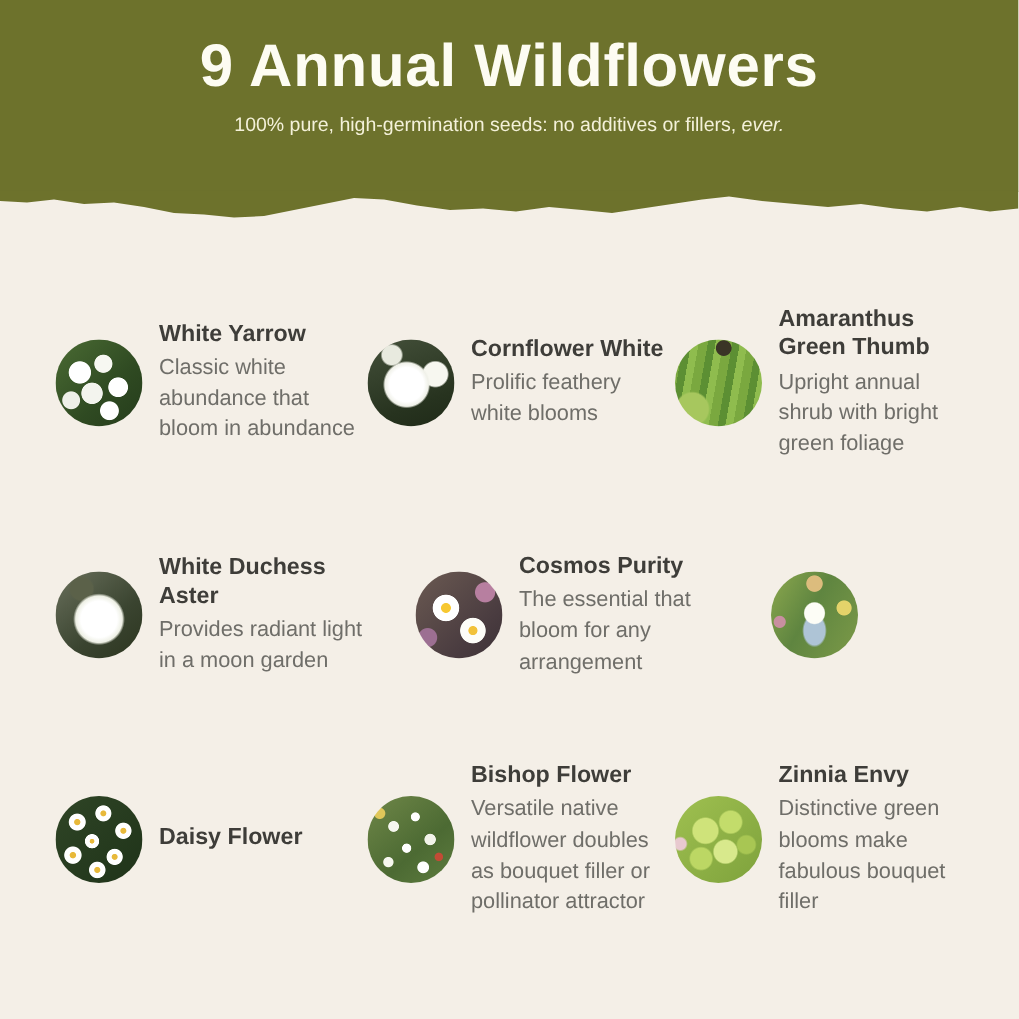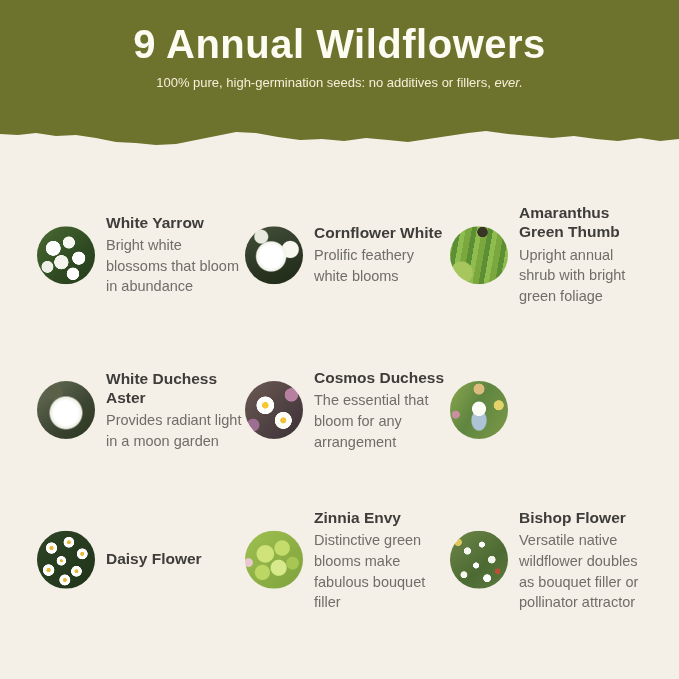--- a/index.html
+++ b/index.html
@@ -43,21 +43,21 @@
 
   
   .row {
     position: absolute;
     left: 37px; width: 612px;
     display: grid;
     grid-template-columns: 208px 205px 199px;
     transform: translateY(-50%);
   }
   .row1 { top: 255px; }
-  .row2 { top: 410px; }
+  .row2 { top: 410px; gap: 32px; }
   .row3 { top: 560px; }
 
   .cell {
     display: flex;
     align-items: center;
     gap: 11px;
   }
   .photo {
     width: 58px; height: 58px;
     border-radius: 50%;
@@ -174,21 +174,21 @@
 
   <svg class="torn-edge" viewBox="0 0 679 24" preserveAspectRatio="none" aria-hidden="true">
     <path fill="#6d722c" d="M0,0 H679 V12 L660,14 L640,11 L618,14 L596,12 L574,9 L552,11 L530,9 L508,7 L486,4 L468,6 L448,9 L428,12 L408,15 L388,13 L366,11 L344,14 L322,12 L300,13 L278,10 L256,6 L236,5 L216,9 L196,13 L176,17 L156,18 L136,16 L116,15 L96,11 L76,8 L56,9 L36,6 L18,8 L0,7 Z"></path>
   </svg>
 
   <div class="row row1">
     <div class="cell">
       <div class="photo p-yarrow"></div>
       <div class="txt">
         <div class="name">White Yarrow</div>
-        <div class="desc">Bright white blossoms that bloom in abundance</div>
+        <div class="desc">Classic white abundance that bloom in abundance</div>
       </div>
     </div>
     <div class="cell">
       <div class="photo p-cornflower"></div>
       <div class="txt">
         <div class="name">Cornflower White</div>
         <div class="desc">Prolific feathery white blooms</div>
       </div>
     </div>
     <div class="cell">
@@ -204,47 +204,47 @@
     <div class="cell">
       <div class="photo p-aster"></div>
       <div class="txt">
         <div class="name">White Duchess Aster</div>
         <div class="desc">Provides radiant light in a moon garden</div>
       </div>
     </div>
     <div class="cell">
       <div class="photo p-cosmos"></div>
       <div class="txt">
-        <div class="name">Cosmos Duchess</div>
+        <div class="name">Cosmos Purity</div>
         <div class="desc">The essential that bloom for any arrangement</div>
       </div>
     </div>
     <div class="cell">
       <div class="photo p-polarbear"></div>
       <div class="txt">
       </div>
     </div>
   </div>
 
   <div class="row row3">
     <div class="cell">
       <div class="photo p-daisy"></div>
       <div class="txt">
         <div class="name">Daisy Flower</div>
+      </div>
+    </div>
+    <div class="cell">
+      <div class="photo p-bishop"></div>
+      <div class="txt">
+        <div class="name">Bishop Flower</div>
+        <div class="desc">Versatile native wildflower doubles as bouquet filler or pollinator attractor</div>
       </div>
     </div>
     <div class="cell">
       <div class="photo p-envy"></div>
       <div class="txt">
         <div class="name">Zinnia Envy</div>
         <div class="desc">Distinctive green blooms make fabulous bouquet filler</div>
       </div>
     </div>
-    <div class="cell">
-      <div class="photo p-bishop"></div>
-      <div class="txt">
-        <div class="name">Bishop Flower</div>
-        <div class="desc">Versatile native wildflower doubles as bouquet filler or pollinator attractor</div>
-      </div>
-    </div>
   </div>
 
 </div>
 
 </body></html>

